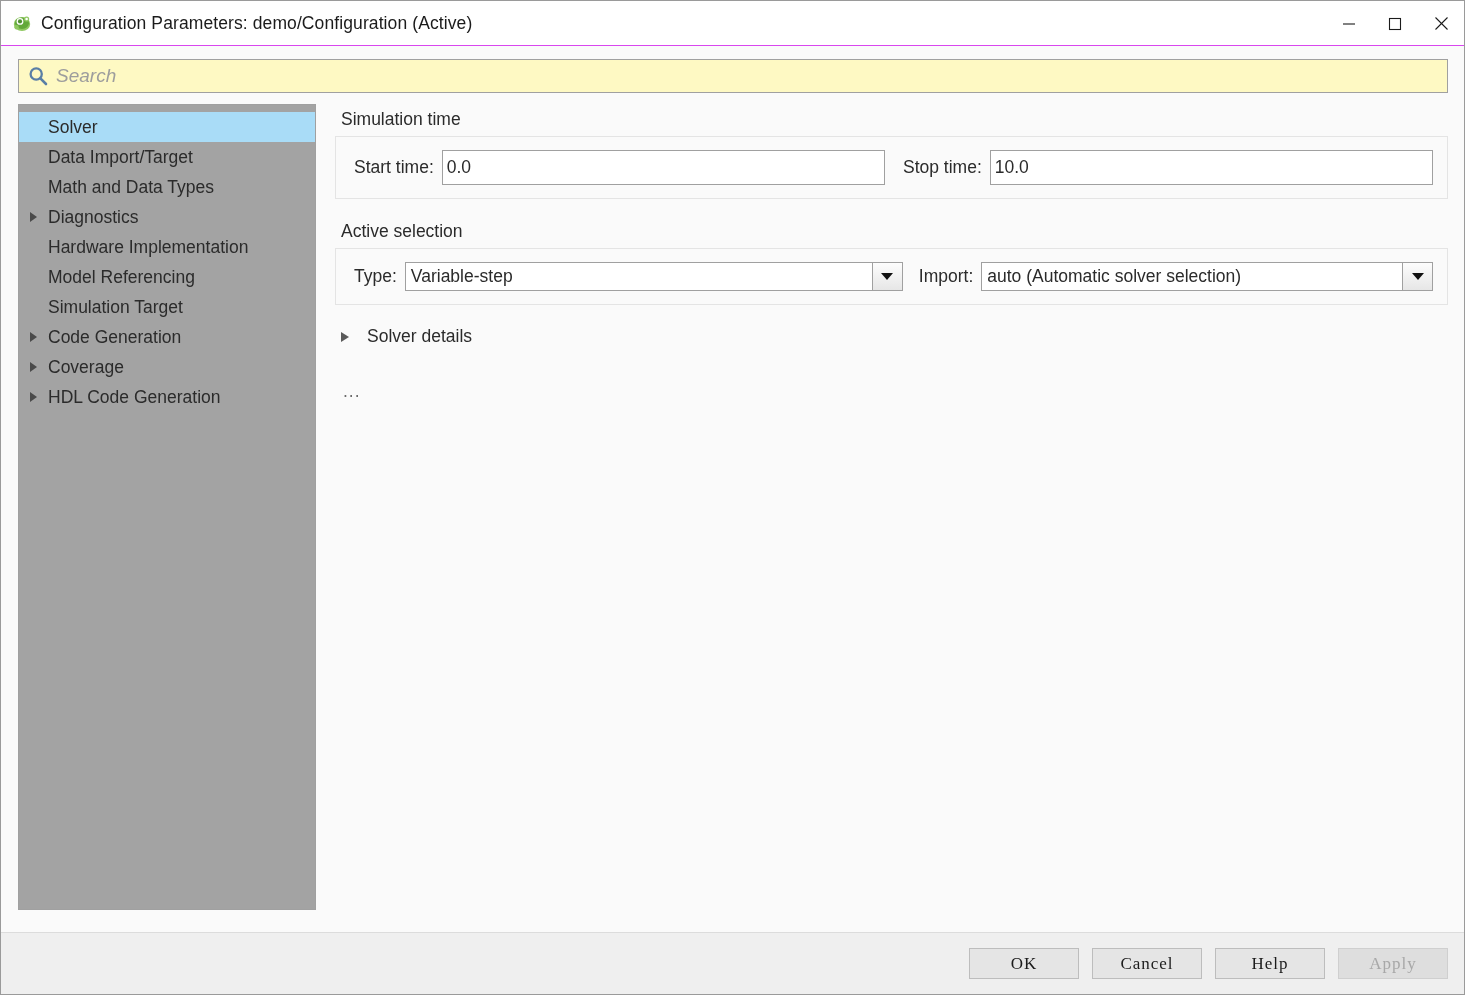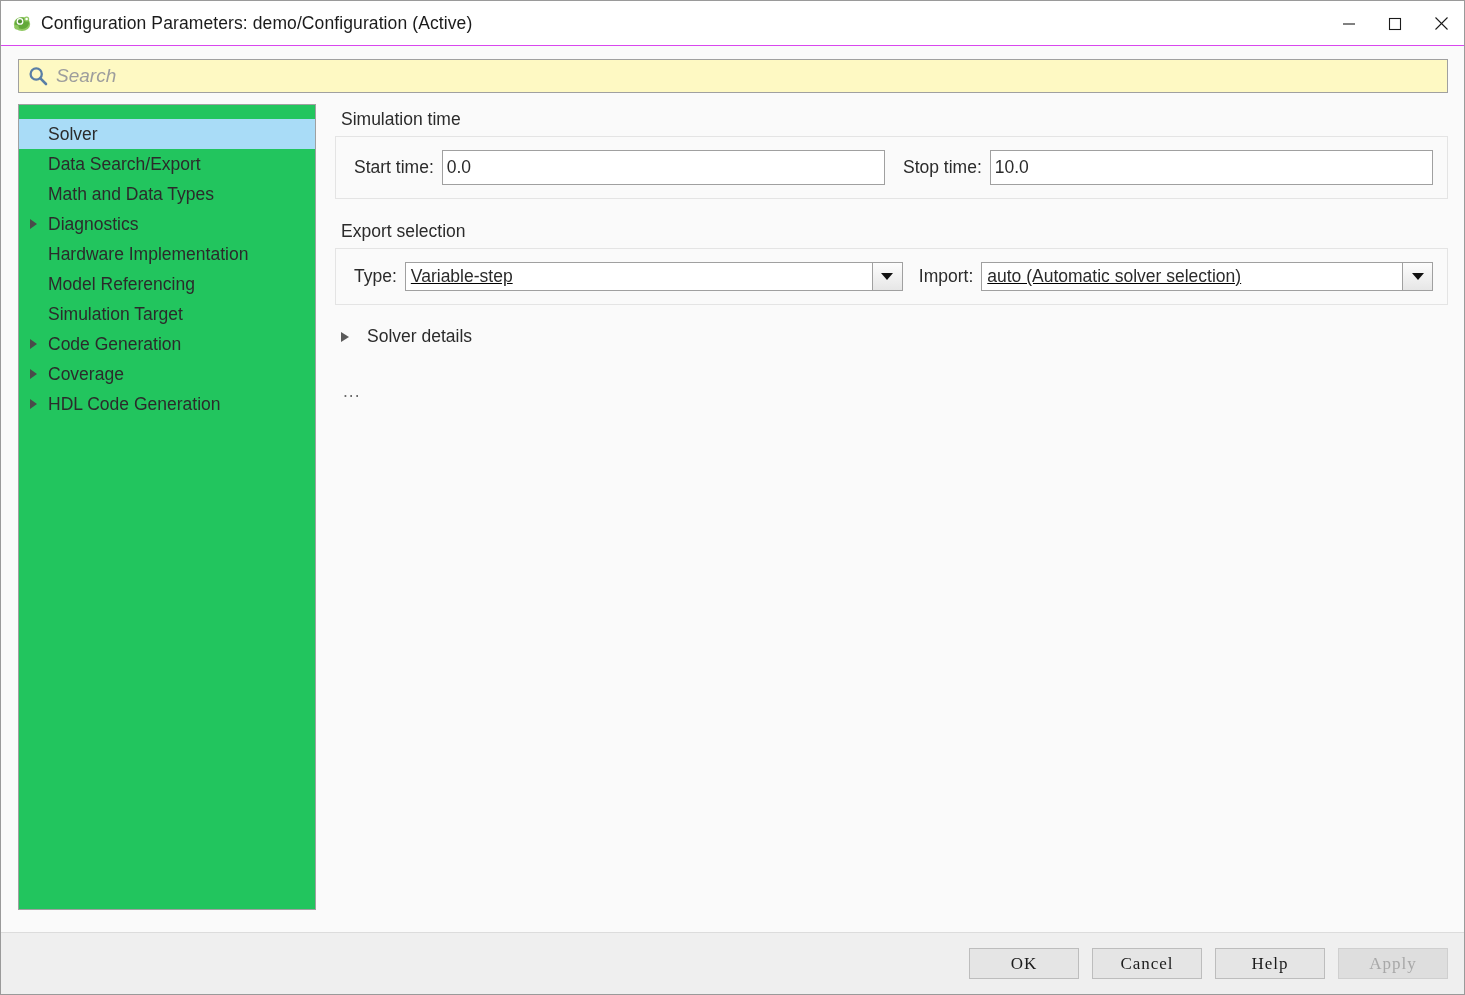--- a/index.html
+++ b/index.html
@@ -112,24 +112,24 @@
     display: flex;
     padding: 11px 16px 0 17px;
     min-height: 0;
     box-sizing: border-box;
   }
 
   
   .tree-panel {
     width: 298px;
     min-width: 298px;
-    background: #22c55e;
+    background: #a3a3a3;
     border: 1px solid #a0a0a0;
     box-sizing: border-box;
-    padding-top: 14px;
+    padding-top: 7px;
     overflow: hidden;
   }
   .tree-item {
     height: 30px;
     display: flex;
     align-items: center;
     padding-left: 11px;
     box-sizing: border-box;
     cursor: default;
     position: relative;
@@ -204,21 +204,20 @@
 
   
   .combo {
     height: 29px;
     display: flex;
     align-items: stretch;
     border: 1px solid #a0a0a0;
     background: #ffffff;
     box-sizing: border-box;
     min-width: 0;
-    text-decoration: underline;
   }
   .combo.type   { flex: 0 1 498px; margin-right: 12px; }
   .combo.solver { flex: 1 1 0; }
   .combo-value {
     flex: 1 1 auto;
     display: flex;
     align-items: center;
     padding-left: 5px;
     font-size: 17.5px;
     color: #2b2b2b;
@@ -355,21 +354,21 @@
 
     <div class="tree-panel">
 
       <div class="tree-item selected">
         <span class="tree-arrow"></span>
         <span class="tree-label">Solver</span>
       </div>
 
       <div class="tree-item">
         <span class="tree-arrow"></span>
-        <span class="tree-label">Data Search/Export</span>
+        <span class="tree-label">Data Import/Target</span>
       </div>
 
       <div class="tree-item">
         <span class="tree-arrow"></span>
         <span class="tree-label">Math and Data Types</span>
       </div>
 
       <div class="tree-item">
         <span class="tree-arrow">
             <span class="tri"></span>
@@ -417,21 +416,21 @@
     <div class="content">
 
       <div class="group-title">Simulation time</div>
       <div class="group-box simtime">
         <span class="field-label">Start time:</span>
         <input class="text-input start" type="text" value="0.0" style="">
         <span class="field-label">Stop time:</span>
         <input class="text-input stop" type="text" value="10.0" style="">
       </div>
 
-      <div class="group-title">Export selection</div>
+      <div class="group-title">Active selection</div>
       <div class="group-box solversel">
         <span class="field-label">Type:</span>
         <div class="combo type">
           <span class="combo-value">Variable-step</span>
           <span class="combo-arrow">
               <span class="tri"></span>
             </span>
         </div>
         <span class="field-label">Import:</span>
         <div class="combo solver">

